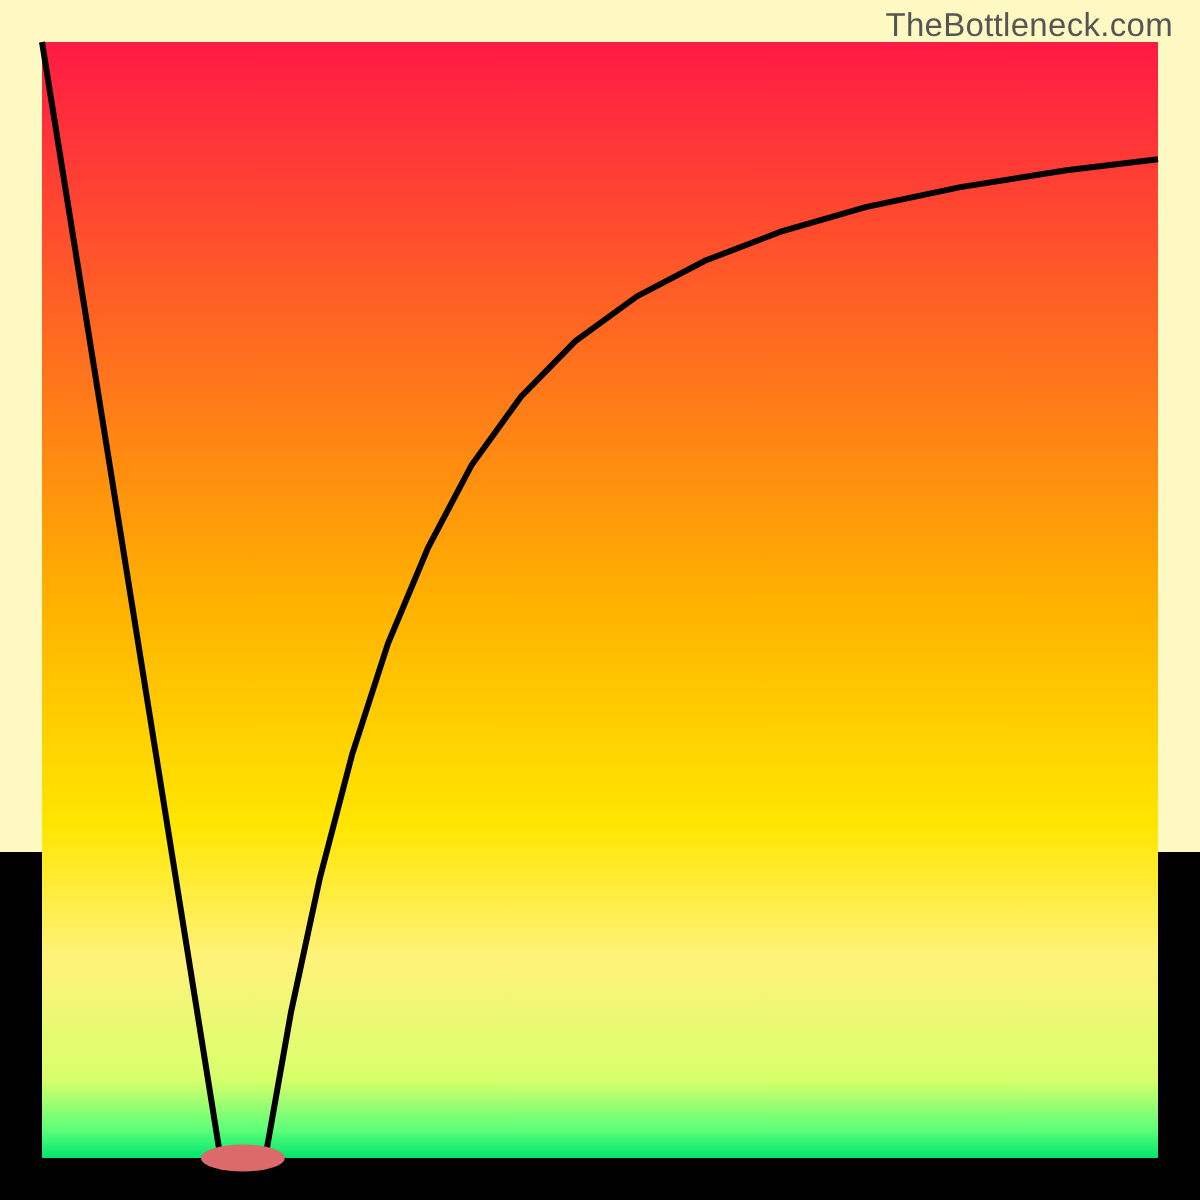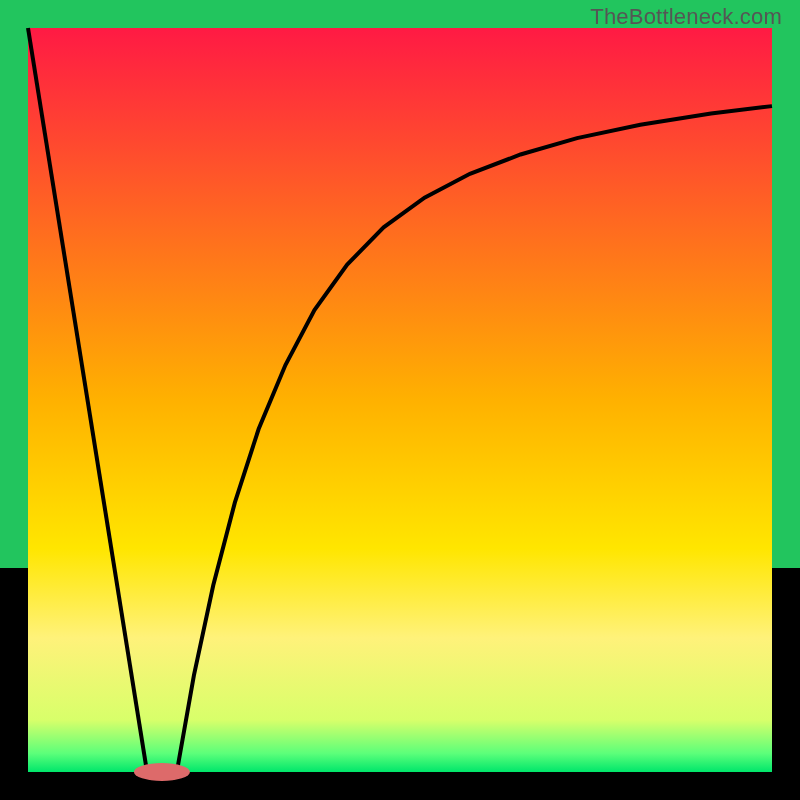--- a/index.html
+++ b/index.html
@@ -6,21 +6,21 @@
     margin: 0;
     padding: 0;
     width: 800px;
     height: 800px;
     overflow: hidden;
     background: #000;
   }
   .frame {
     width: 800px;
     height: 568px;
-    background: #22c55e;
+    background: #fef9c3;
     position: relative;
   }
   .watermark {
     position: absolute;
     top: 4px;
     right: 18px;
     font-family: Arial, Helvetica, sans-serif;
     font-size: 22px;
     font-weight: 500;
     color: #555;

